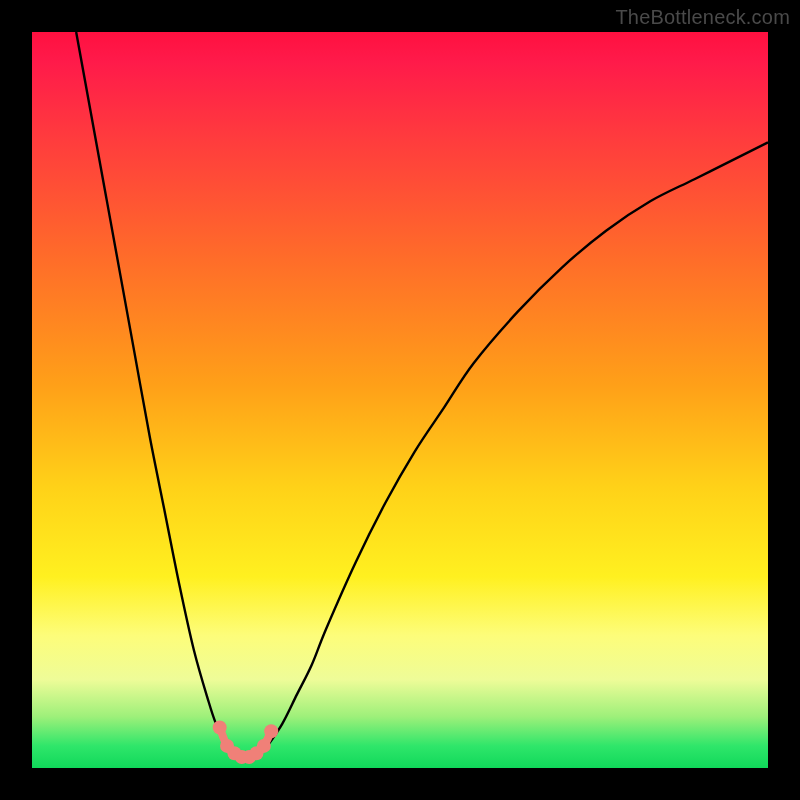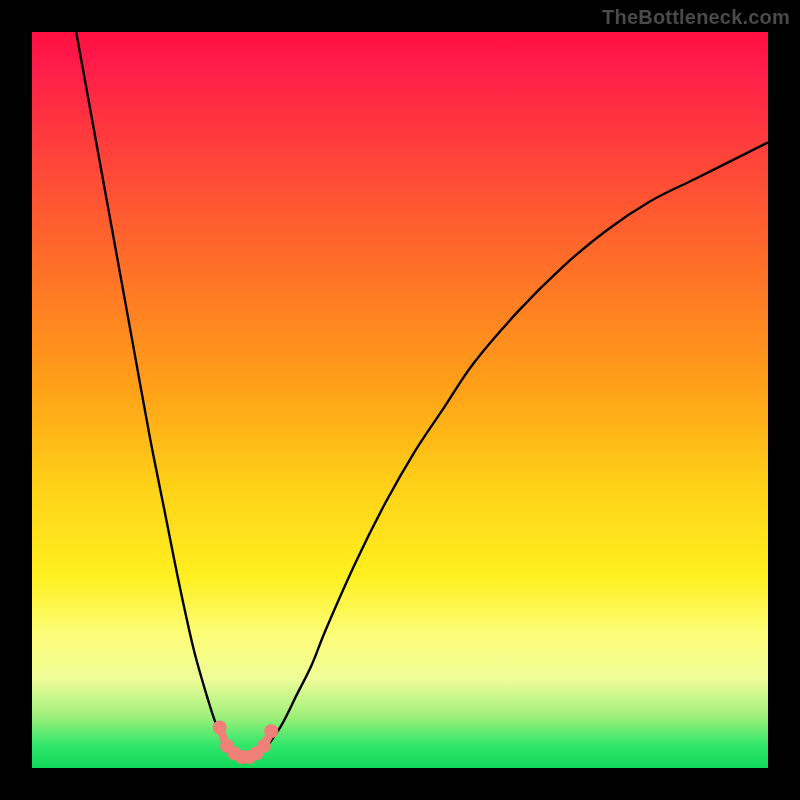--- a/index.html
+++ b/index.html
@@ -42,21 +42,21 @@
       #10d85a 100%
     );
   }
   .attrib {
     position: absolute;
     top: 6px;
     right: 10px;
     color: #4a4a4a;
     font-size: 20px;
     letter-spacing: 0.2px;
-    font-weight: 700;
+    font-weight: 400;
   }
   svg.curve {
     position: absolute;
     top: 0;
     left: 0;
     width: 736px;
     height: 736px;
     overflow: visible;
   }
 </style>

